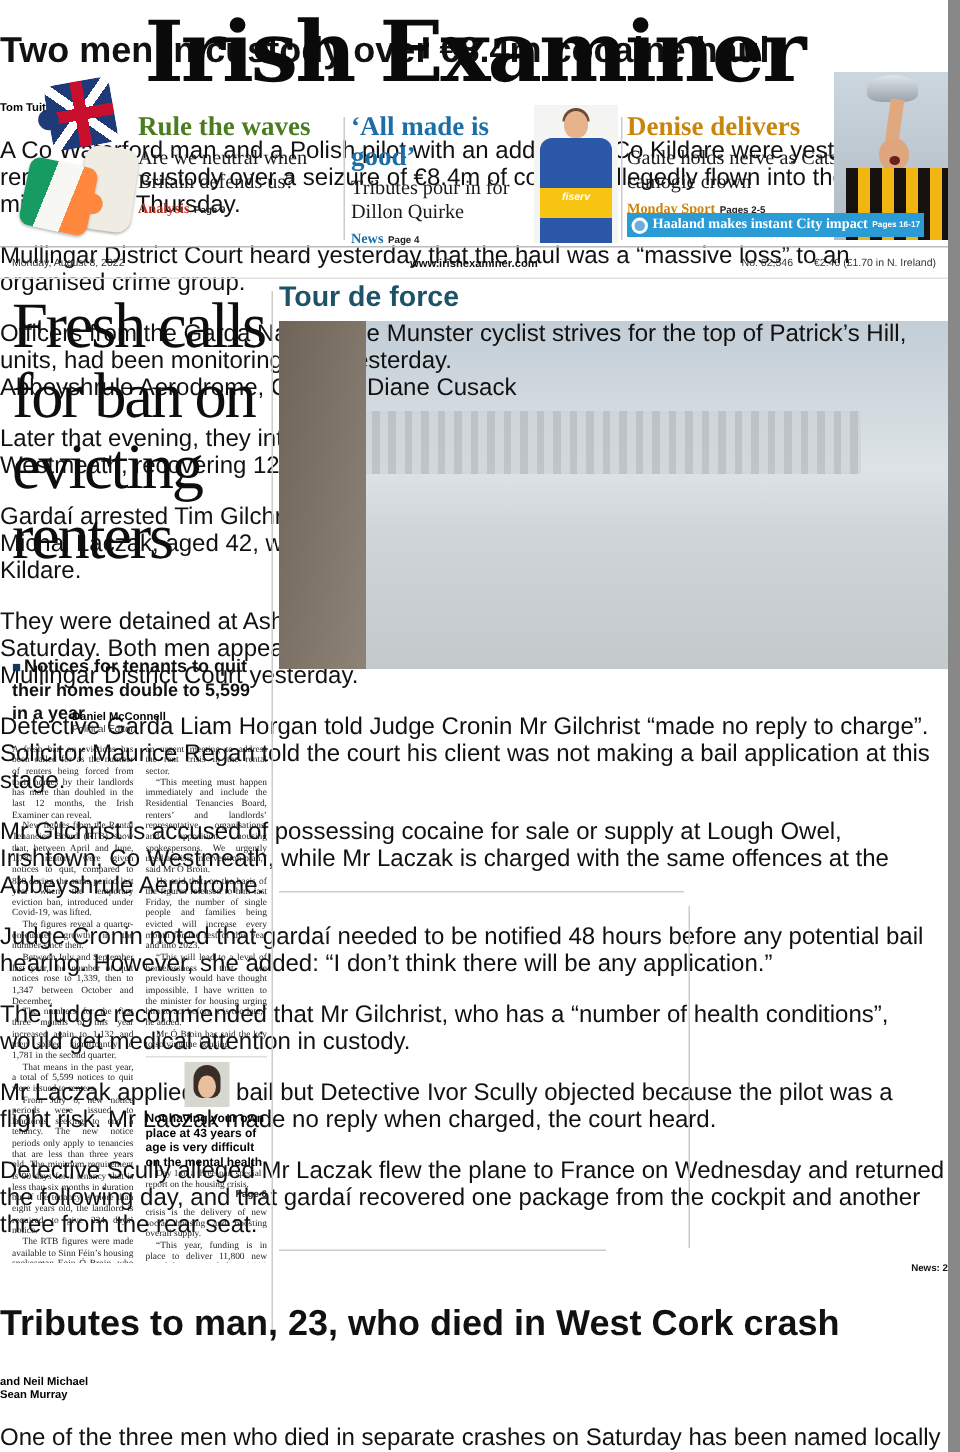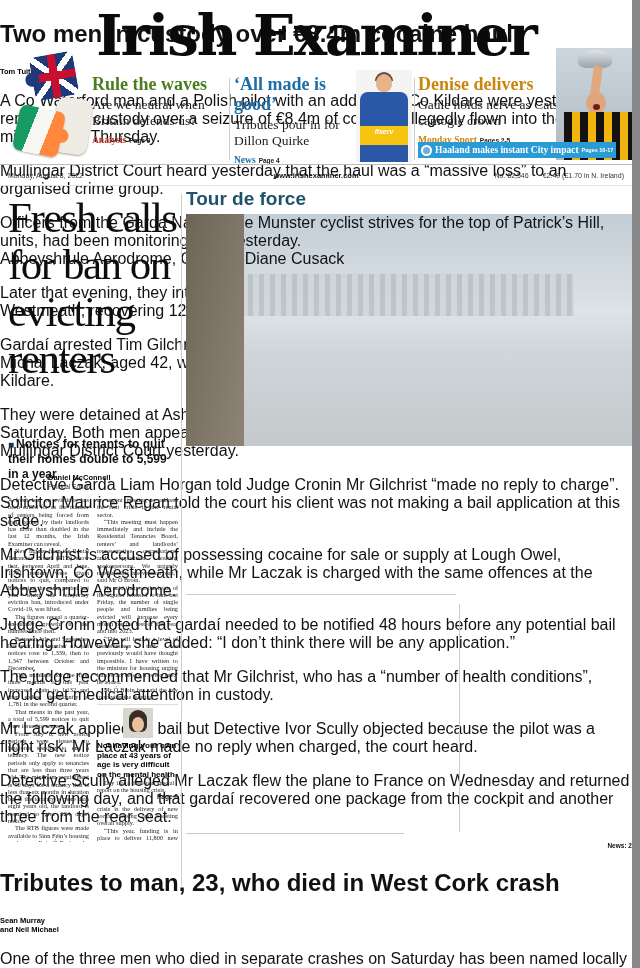--- a/index.html
+++ b/index.html
@@ -330,20 +330,20 @@
         <p>Judge Cronin noted that gardaí needed to be notified 48 hours before any potential bail hearing. However, she added: “I don’t think there will be any application.”</p>
         <p>The judge recommended that Mr Gilchrist, who has a “number of health conditions”, would get medical attention in custody.</p>
         <p>Mr Laczak applied for bail but Detective Ivor Scully objected because the pilot was a flight risk. Mr Laczak made no reply when charged, the court heard.</p>
         <p>Detective Scully alleged Mr Laczak flew the plane to France on Wednesday and returned the following day, and that gardaí recovered one package from the cockpit and another three from the rear seat.</p>
       </div>
     <p class="more">News: 2</p>
   </div>
 
   <h2 class="trib-head">Tributes to man, 23, who died in West Cork crash</h2>
   <div class="trib-by byline-block">
+    <div class="byline">and Neil Michael</div>
     <div class="byline">Sean Murray</div>
-    <div class="byline">and Neil Michael</div>
   </div>
   <div class="trib-cols">
       <p>One of the three men who died in separate crashes on Saturday has been named locally as Eoin Coughlan.</p>
     </div>
 
 </div>
 
 </body></html>

